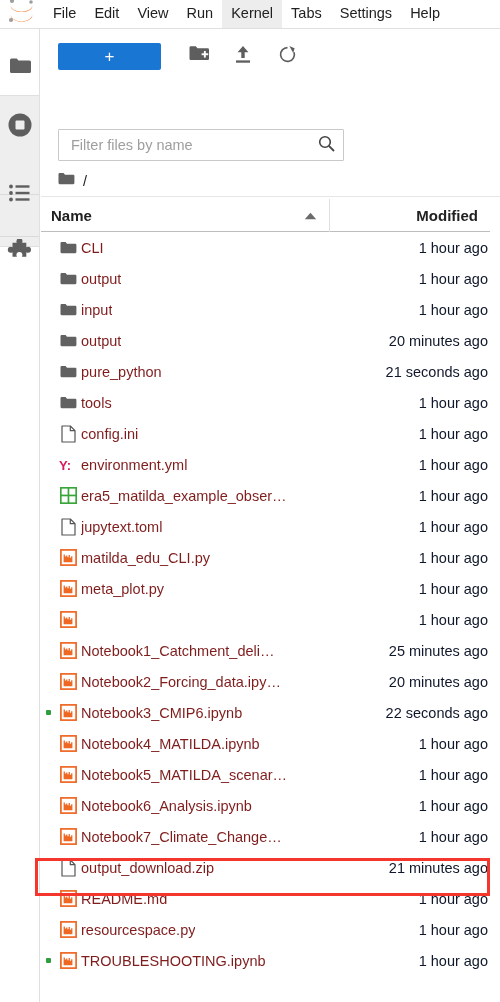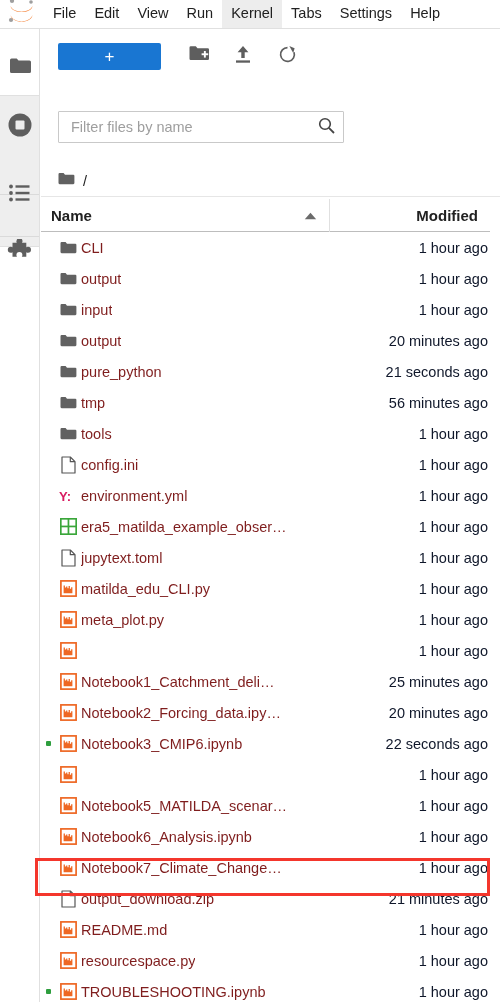--- a/index.html
+++ b/index.html
@@ -46,21 +46,21 @@
   .browser { position: absolute; left: 41px; top: 29px; width: 459px; height: 973px; background: #fff; }
 
   .toolbar { position: absolute; left: 0; top: 0; width: 459px; height: 54px; display: flex; align-items: center; }
   .new-btn {
     margin-left: 17px; width: 103px; height: 27px; background: #1976d2;
     border-radius: 2px; display: flex; align-items: center; justify-content: center;
     color: #fff; font-size: 17px; line-height: 17px; cursor: pointer;
   }
   .tb-icon { width: 44px; height: 34px; display: flex; align-items: center; justify-content: center; cursor: pointer; }
 
-  .filterwrap { position: absolute; left: 17px; top: 82px; width: 286px; height: 32px; border-radius: 11px; }
+  .filterwrap { position: absolute; left: 17px; top: 100px; width: 286px; height: 32px; border-radius: 11px; }
   .filterbox {
     width: 286px; height: 32px; border: 1px solid #c9c9c9; background: #fff;
     display: flex; align-items: center; padding: 0 8px 0 10px; border-radius: 1px;
   }
   .filterbox input {
     border: 0; outline: 0; flex: 1; font-size: 14.5px; color: #212121;
     font-family: "Liberation Sans", sans-serif; background: transparent;
   }
   .filterbox input::placeholder { color: #9e9e9e; opacity: 1; }
 
@@ -294,30 +294,20 @@
           <div class="fname">pure_python</div>
           <div class="fmod">21 seconds ago</div>
         </div>
         <div class="row">
           <div class="dot-slot"></div>
           <div class="icon-slot">
             <svg width="17" height="14" viewBox="0 0 17 14">
               <path d="M0.5 2.2 a1.1 1.1 0 0 1 1.1-1.1 h4 l1.4 1.6 h8.3 a1.1 1.1 0 0 1 1.1 1.1 v7.3 a1.1 1.1 0 0 1 -1.1 1.1 h-13.7 a1.1 1.1 0 0 1 -1.1 -1.1 z" fill="#616161"></path>
             </svg>
           </div>
-          <div class="fname">tmp</div>
-          <div class="fmod">56 minutes ago</div>
-        </div>
-        <div class="row">
-          <div class="dot-slot"></div>
-          <div class="icon-slot">
-            <svg width="17" height="14" viewBox="0 0 17 14">
-              <path d="M0.5 2.2 a1.1 1.1 0 0 1 1.1-1.1 h4 l1.4 1.6 h8.3 a1.1 1.1 0 0 1 1.1 1.1 v7.3 a1.1 1.1 0 0 1 -1.1 1.1 h-13.7 a1.1 1.1 0 0 1 -1.1 -1.1 z" fill="#616161"></path>
-            </svg>
-          </div>
           <div class="fname">tools</div>
           <div class="fmod">1 hour ago</div>
         </div>
         <div class="row">
           <div class="dot-slot"></div>
           <div class="icon-slot">
             <svg width="15" height="18" viewBox="0 0 15 18">
               <path d="M1 1 H9.3 L14 5.7 V17 H1 Z" fill="#ffffff" stroke="#555" stroke-width="1.2" stroke-linejoin="round"></path>
               <path d="M9.3 1 V5.7 H14" fill="none" stroke="#555" stroke-width="1.2" stroke-linejoin="round"></path>
             </svg>
@@ -426,20 +416,21 @@
           <div class="fmod">22 seconds ago</div>
         </div>
         <div class="row">
           <div class="dot-slot"></div>
           <div class="icon-slot">
             <svg width="17" height="17" viewBox="0 0 17 17">
               <rect x="0.9" y="0.9" width="15.2" height="15.2" fill="#ffffff" stroke="#ee6723" stroke-width="1.7"></rect>
               <path d="M3.6 13.3 V5.6 h1.3 v2 h1.2 v-1.1 h1.3 v1.7 h1.2 v-2.3 h1.3 v2.9 h1.2 v-1.6 h1.3 v6.1 z" fill="#ee6723"></path>
             </svg>
           </div>
+          <div class="fname">Notebook4_MATILDA.ipynb</div>
           <div class="fmod">1 hour ago</div>
         </div>
         <div class="row">
           <div class="dot-slot"></div>
           <div class="icon-slot">
             <svg width="17" height="17" viewBox="0 0 17 17">
               <rect x="0.9" y="0.9" width="15.2" height="15.2" fill="#ffffff" stroke="#ee6723" stroke-width="1.7"></rect>
               <path d="M3.6 13.3 V5.6 h1.3 v2 h1.2 v-1.1 h1.3 v1.7 h1.2 v-2.3 h1.3 v2.9 h1.2 v-1.6 h1.3 v6.1 z" fill="#ee6723"></path>
             </svg>
           </div>

